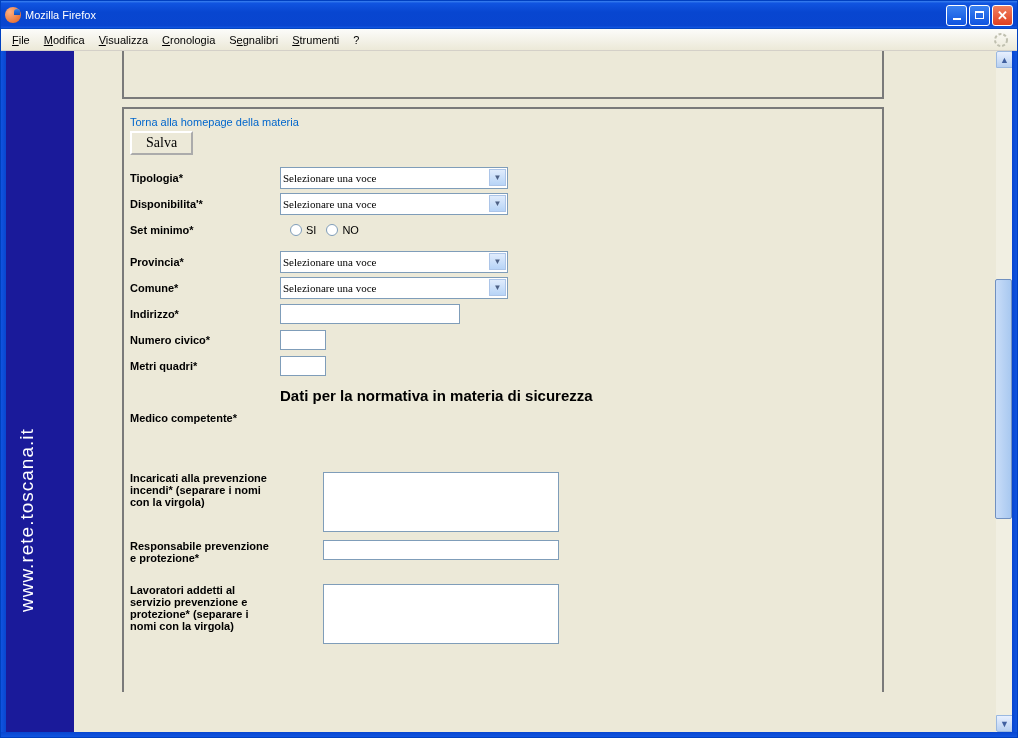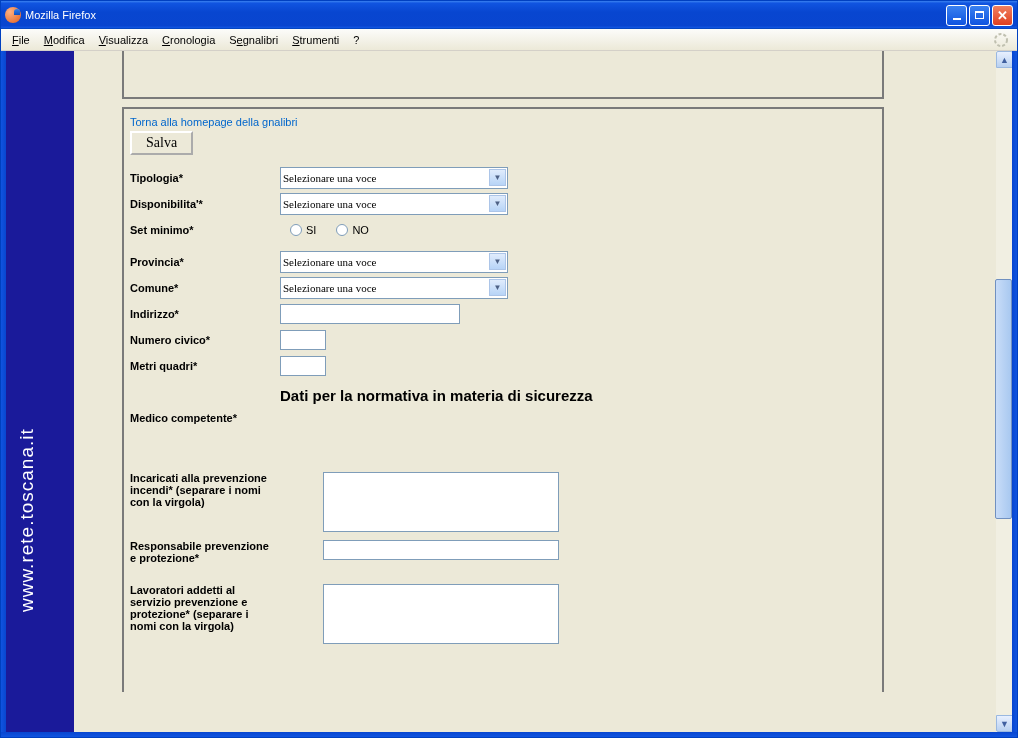--- a/index.html
+++ b/index.html
@@ -56,21 +56,21 @@
   .save-btn { background: #ece9d8; border: 2px outset #fff; padding: 2px 14px; font-family: Tahoma; font-size: 14px; cursor: pointer; margin-bottom: 10px; }
   
   .form-row { display: flex; align-items: center; padding: 2px 0; min-height: 26px; }
   .form-row.tall { align-items: flex-start; padding-top: 4px; min-height: 60px; gap: 43px; }
   .form-label { width: 150px; font-size: 11px; font-weight: bold; padding-right: 8px; }
   .form-control { flex: 1; }
   
   .select-box { width: 228px; height: 22px; border: 1px solid #7f9db9; background: #fff; font-family: Tahoma; font-size: 11px; padding: 1px 2px; cursor: pointer; position: relative; display: flex; align-items: center; }
   .select-arrow { position: absolute; right: 1px; top: 1px; width: 17px; height: 17px; background: linear-gradient(to bottom, #e0ecfc, #b7d4f7); border: 1px solid #acc5e8; display: flex; align-items: center; justify-content: center; color: #4d6185; font-size: 8px; }
   
-  .radio-group { display: flex; gap: 20px; align-items: flex-start; padding-left: 10px; }
+  .radio-group { display: flex; gap: 10px; align-items: flex-start; padding-left: 10px; }
   .radio-opt { display: flex; align-items: center; gap: 4px; cursor: pointer; }
   .radio-circle { width: 12px; height: 12px; border: 1px solid #7f9db9; border-radius: 50%; background: #fff; }
   
   .text-input { height: 20px; border: 1px solid #7f9db9; background: #fff; font-family: Tahoma; font-size: 11px; padding: 1px 3px; }
   .ti-wide { width: 180px; }
   .ti-small { width: 46px; }
   .ti-med { width: 236px; }
   
   .textarea-box { width: 236px; height: 60px; border: 1px solid #7f9db9; background: #fff; font-family: Tahoma; font-size: 11px; padding: 2px 3px; resize: none; }
   
@@ -121,21 +121,21 @@
       <div class="page">
         <div class="sidebar-blue">
           <div class="sidebar-text">www.rete.toscana.it</div>
         </div>
 
         <div class="main-area">
           <div class="banner-box"></div>
 
           <div class="form-container">
             <div class="form-inner">
-              <div class="back-link">Torna alla homepage della gnalibri</div>
+              <div class="back-link">Torna alla homepage della materia</div>
               
               <button class="save-btn">Salva</button>
               
               <div class="form-row">
                 <div class="form-label">Tipologia*</div>
                 <div class="form-control">
                   <div class="select-box">
                     <span>Selezionare una voce</span>
                     <div class="select-arrow">▼</div>
                   </div>

